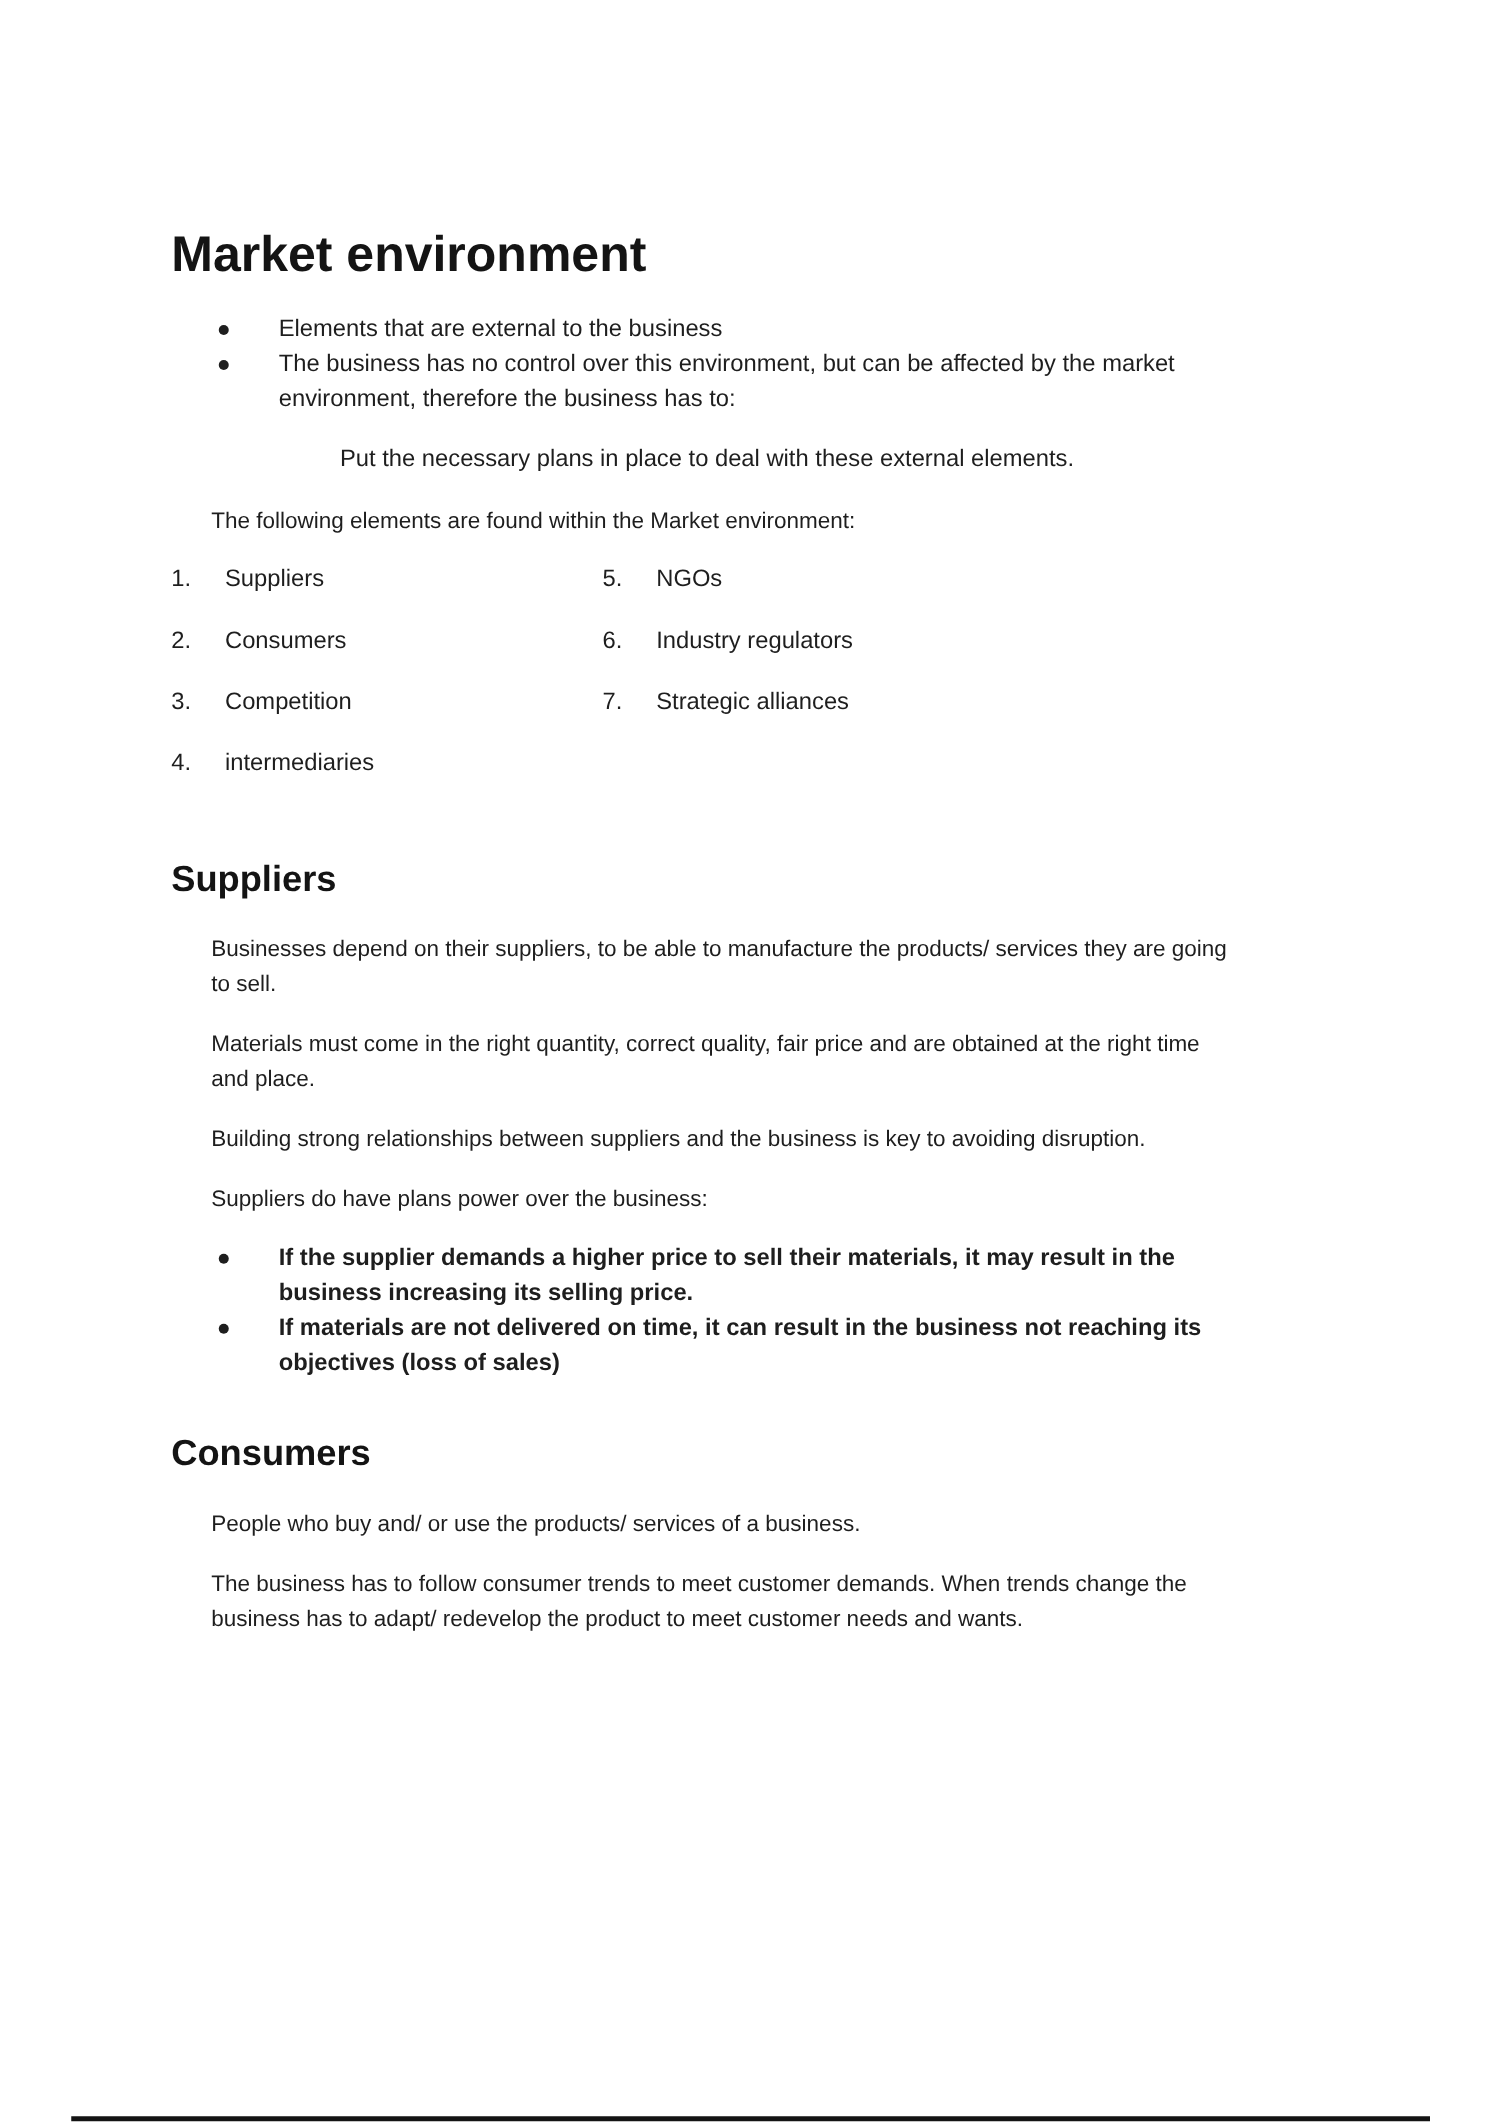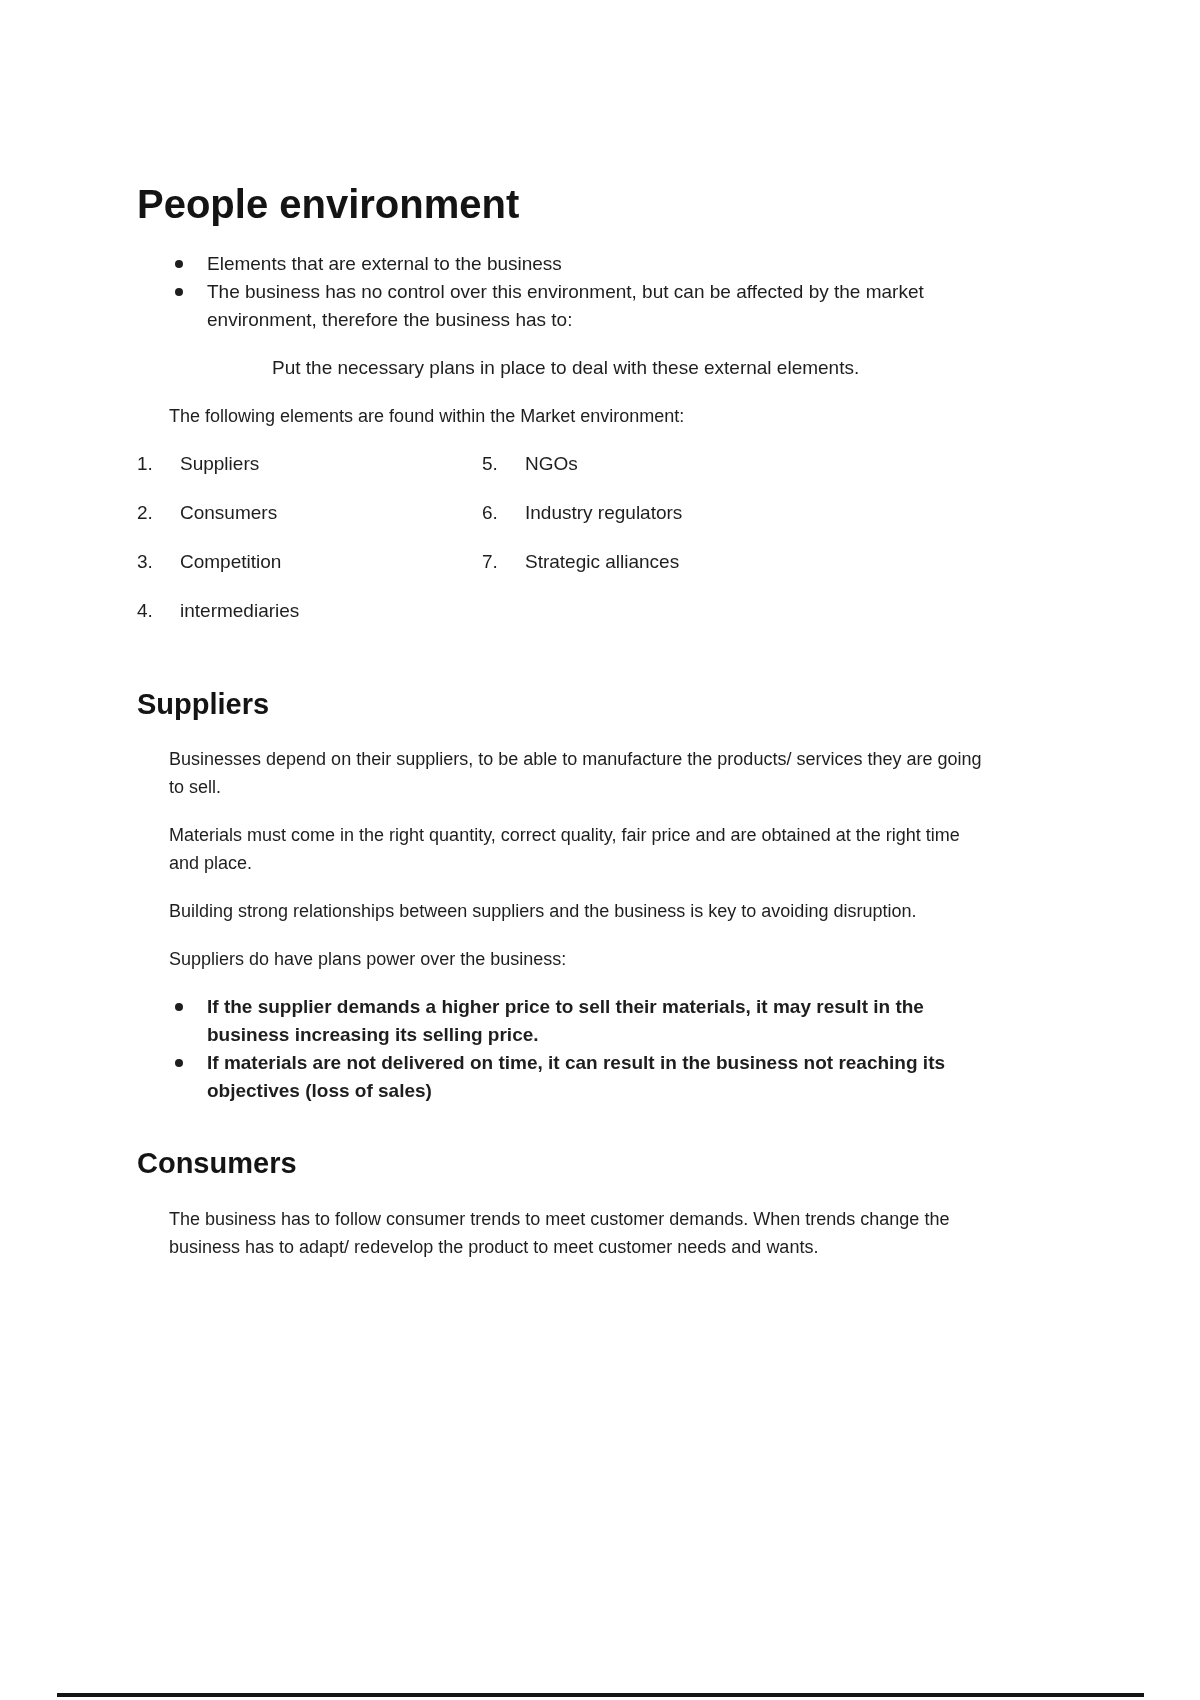--- a/index.html
+++ b/index.html
@@ -37,20 +37,21 @@
     margin-bottom: 20px;
     margin-left: 32px;
   }
   .top-bullets { margin-top: 22px; margin-bottom: 0; list-style: none; }
   .bullet-list { list-style: none; }
   .bullet-row {
     display: flex;
     align-items: flex-start;
     font-size: 19px;
     line-height: 28px;
+    gap: 16px;
   }
   .bullet-dot {
     flex: 0 0 auto;
     width: 8px;
     height: 8px;
     border-radius: 50%;
     background: #1e1e1e;
     margin-left: 38px;
     margin-right: 24px;
     margin-top: 10px;
@@ -97,21 +98,21 @@
     height: 4px;
     background: #141414;
   }
 </style>
 </head>
 <body>
 
 <div class="page">
   <div class="content">
 
-    <h1 class="doc-title">People environment</h1>
+    <h1 class="doc-title">Market environment</h1>
 
     <ul class="top-bullets bullet-list">
       <li class="bullet-row">
         <span class="bullet-dot"></span>
         <span class="bullet-text">Elements that are external to the business</span>
       </li>
       <li class="bullet-row">
         <span class="bullet-dot"></span>
         <span class="bullet-text">The business has no control over this environment, but can be affected by the market environment, therefore the business has to:</span>
       </li>
@@ -171,18 +172,19 @@
         <span class="bullet-text">If the supplier demands a higher price to sell their materials, it may result in the business increasing its selling price.</span>
       </li>
       <li class="bullet-row">
         <span class="bullet-dot"></span>
         <span class="bullet-text">If materials are not delivered on time, it can result in the business not reaching its objectives (loss of sales)</span>
       </li>
     </ul>
 
     <h2 class="section-heading">Consumers</h2>
 
+    <p class="para">People who buy and/ or use the products/ services of a business.</p>
     <p class="para">The business has to follow consumer trends to meet customer demands. When trends change the business has to adapt/ redevelop the product to meet customer needs and wants.</p>
 
   </div>
 
   <div class="page-break-line"></div>
 </div>
 
 </body></html>

